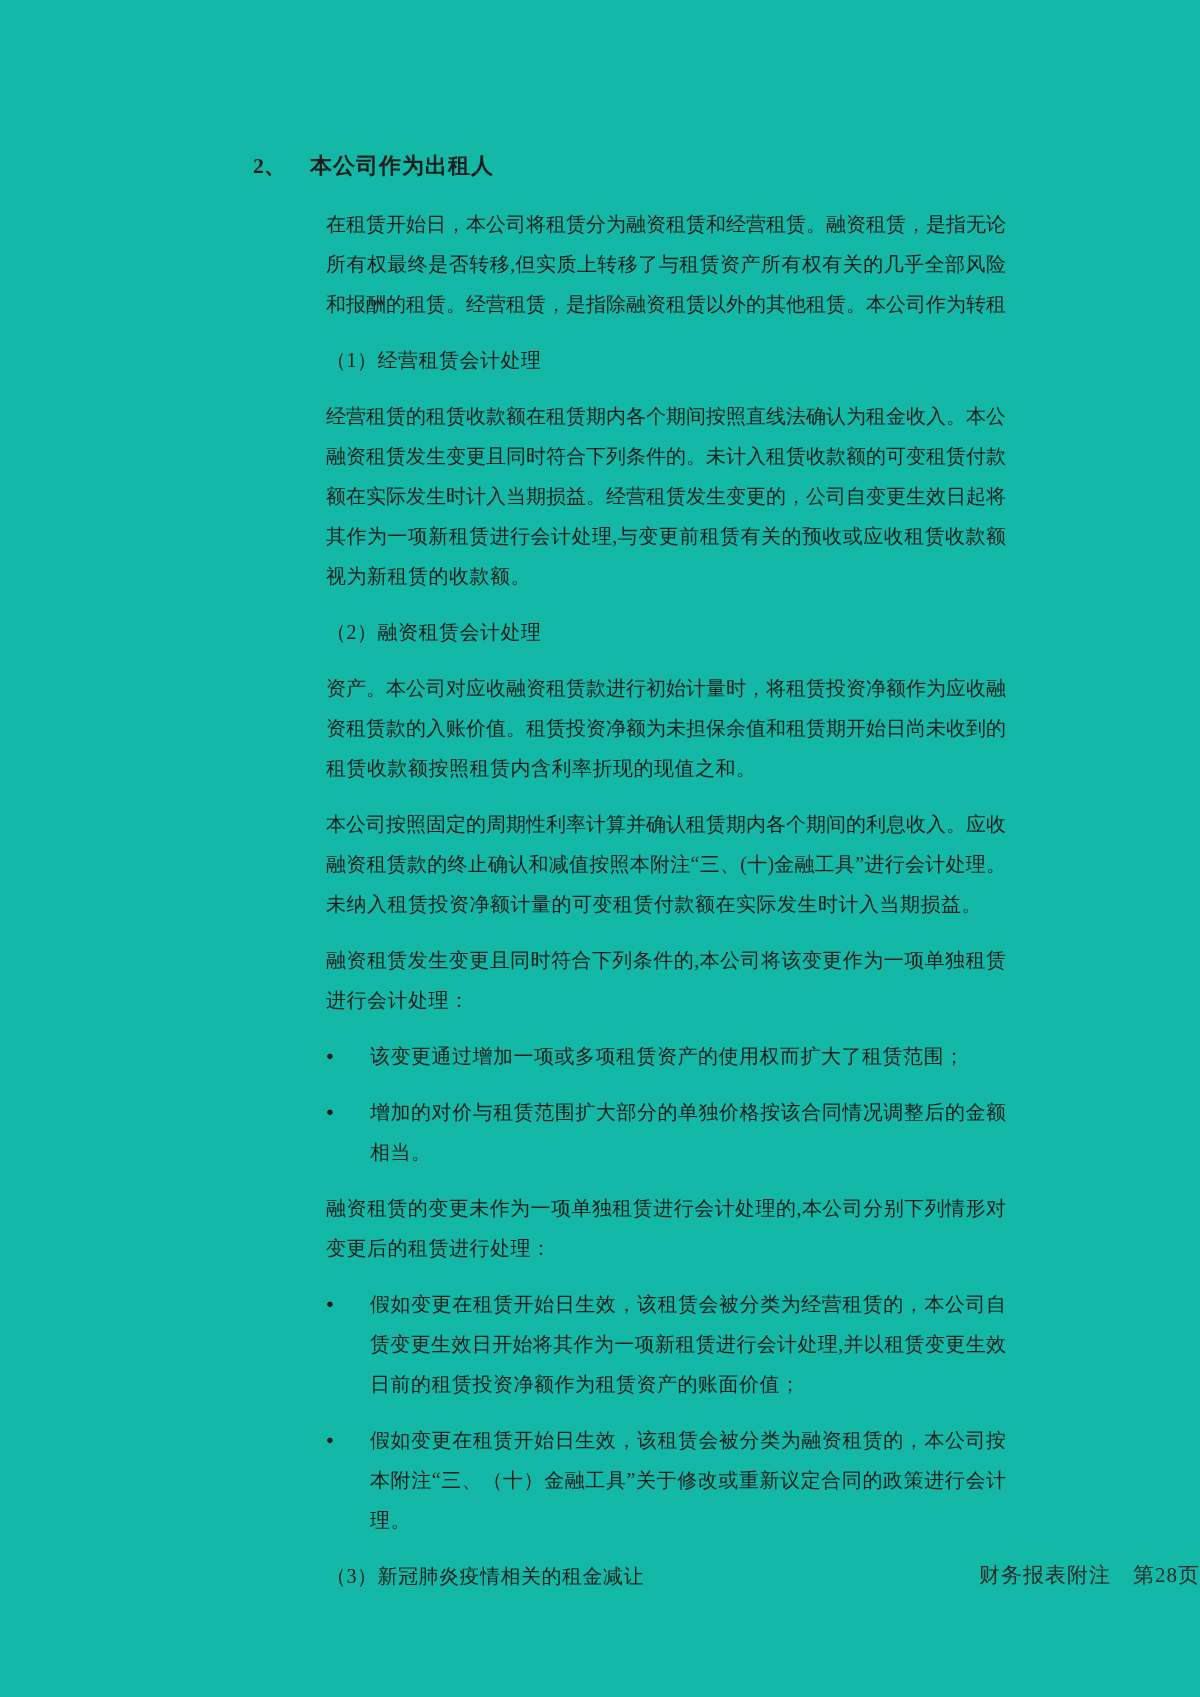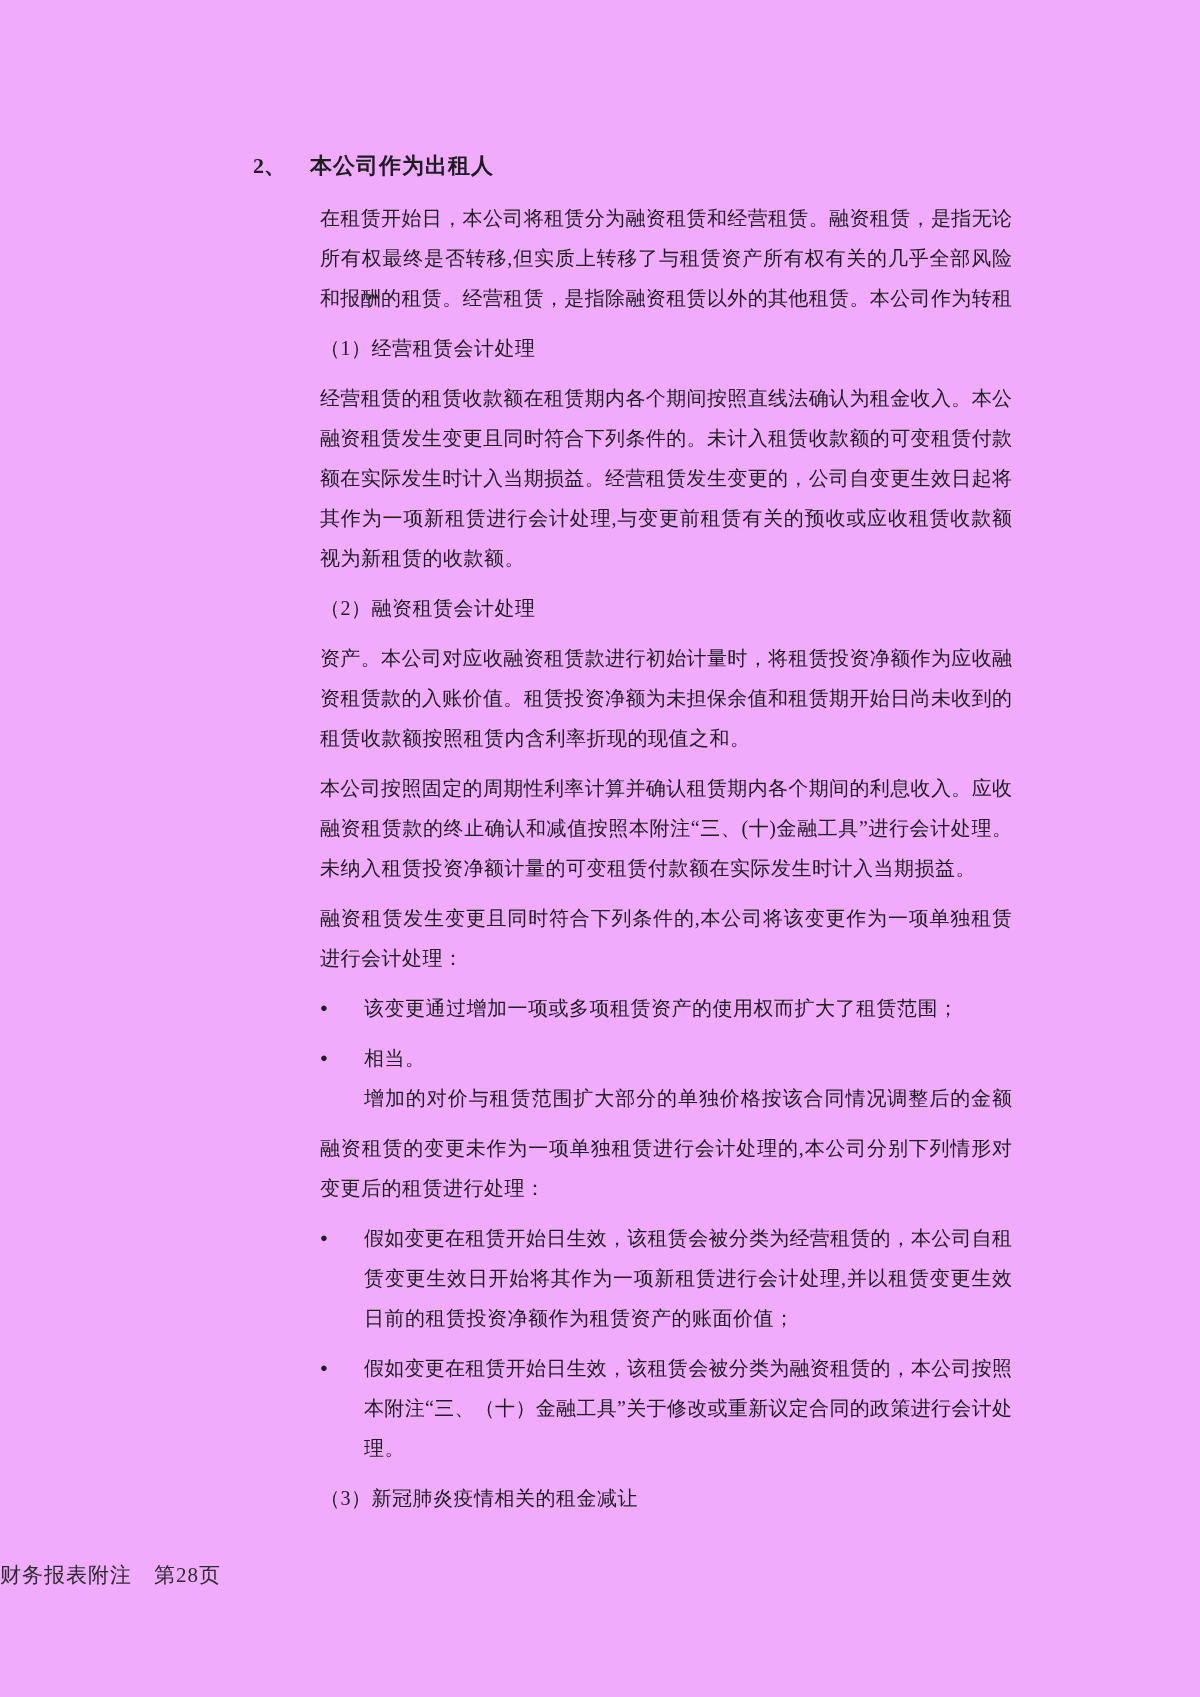--- a/index.html
+++ b/index.html
@@ -4,35 +4,35 @@
 <style>
   html,body{margin:0;padding:0;}
   body{
     width:1200px;height:1697px;
     background:#f4f4f4;
     font-family:"Liberation Serif","DejaVu Serif",serif;
   }
   .page{
     position:relative;
     width:1200px;height:1697px;
-    background:#f0abfc;
+    background:#14b8a6;
     color:#1d1d1d;
     overflow:hidden;
   }
   .section-header{
     position:absolute;top:146px;left:253px;
     font-weight:bold;font-size:22px;line-height:40px;
     letter-spacing:1px;
     white-space:nowrap;
   }
   .sec-num{display:inline-block;width:57px;letter-spacing:0;}
   .doc-body{
     position:absolute;top:188px;left:310px;width:712px;
   }
-  .block{margin:10px;padding:0;}
+  .block{margin:16px;padding:0;}
   .line{
     height:40px;line-height:40px;
     font-size:20px;
     overflow:hidden;
     letter-spacing:0.5px;
   }
   .line.j{
     text-align:justify;
     text-align-last:justify;
     text-justify:inter-character;
@@ -43,21 +43,21 @@
     width:44px;flex:0 0 44px;
     height:40px;line-height:40px;
     font-size:13px;
     text-align:left;
     padding-top:0;
   }
   .bullet-lines{flex:1;min-width:0;}
   .subheading .line{letter-spacing:0.5px;}
   .footer{
     position:absolute;top:1560px;left:0;width:1200px;
-    text-align:left;
+    text-align:right;
     font-size:21px;line-height:30px;
     color:#2b2b2b;
     letter-spacing:1px;
   }
 </style>
 </head>
 <body>
 
 <div class="page">
 
@@ -100,22 +100,22 @@
       </div>
       <div class="block bullet-block">
         <span class="bullet-dot">●</span>
         <div class="bullet-lines">
           <div class="line">该变更通过增加一项或多项租赁资产的使用权而扩大了租赁范围；</div>
         </div>
       </div>
       <div class="block bullet-block">
         <span class="bullet-dot">●</span>
         <div class="bullet-lines">
+          <div class="line j">增加的对价与租赁范围扩大部分的单独价格按该合同情况调整后的金额</div>
           <div class="line">相当。</div>
-          <div class="line j">增加的对价与租赁范围扩大部分的单独价格按该合同情况调整后的金额</div>
         </div>
       </div>
       <div class="block paragraph">
         <div class="line j">融资租赁的变更未作为一项单独租赁进行会计处理的,本公司分别下列情形对</div>
         <div class="line">变更后的租赁进行处理：</div>
       </div>
       <div class="block bullet-block">
         <span class="bullet-dot">●</span>
         <div class="bullet-lines">
           <div class="line j">假如变更在租赁开始日生效，该租赁会被分类为经营租赁的，本公司自租</div>

